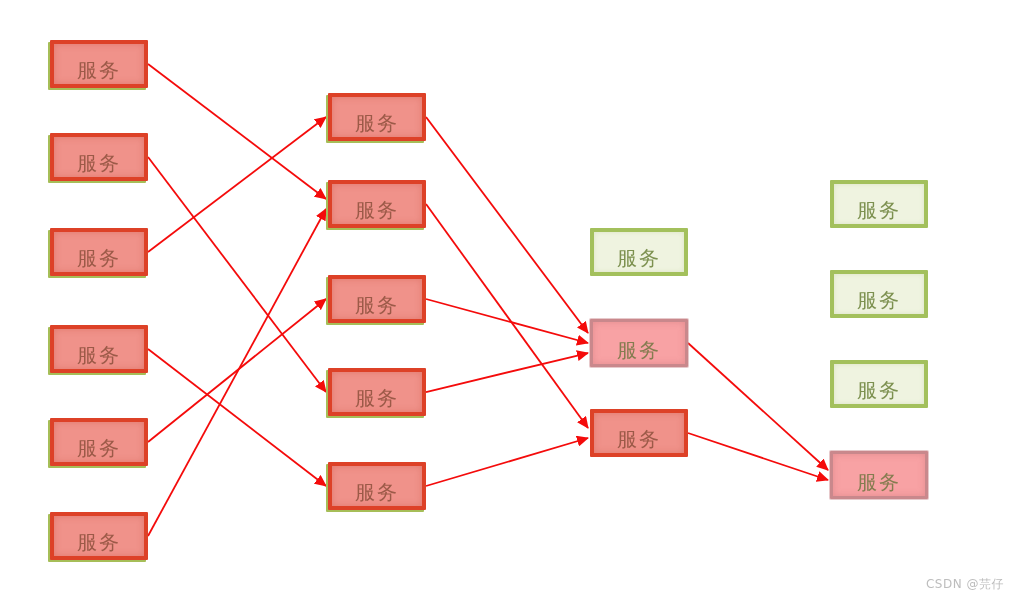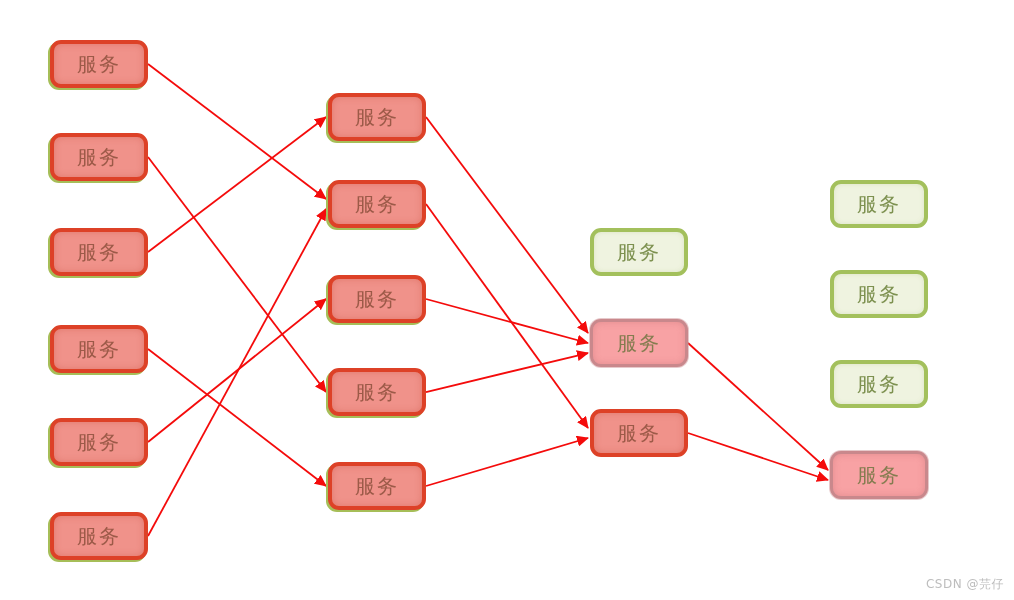--- a/index.html
+++ b/index.html
@@ -1,22 +1,22 @@
 <!DOCTYPE html>
 <html><head>
 <meta charset="utf-8">
 <style>
   html,body{margin:0;padding:0;background:#ffffff;}
   body{font-family:"DejaVu Sans","Liberation Sans",sans-serif;}
   #canvas{position:relative;width:1014px;height:600px;background:#ffffff;overflow:hidden;}
   #edge-layer{position:absolute;left:0;top:0;width:1014px;height:600px;}
   .node{
     position:absolute;z-index:1;box-sizing:border-box;
-    width:98px;height:48px;border-radius:11px;
-    display:flex;align-items:center;justify-content:center;
+    width:98px;height:48px;border-radius:1px;
+    display:flex;align-items:flex-end;justify-content:center;
     font-size:20px;letter-spacing:2px;
   }
   .node span{pointer-events:none;}
   
   .s-red{
     background:#f0928a;border:4px solid #dd4127;color:#9c5a48;
     box-shadow:-2px 2px 0 0 #a6be58, inset 0 0 7px rgba(190,60,40,.30);
   }
   
   .no-halo{box-shadow:inset 0 0 7px rgba(190,60,40,.30);}

